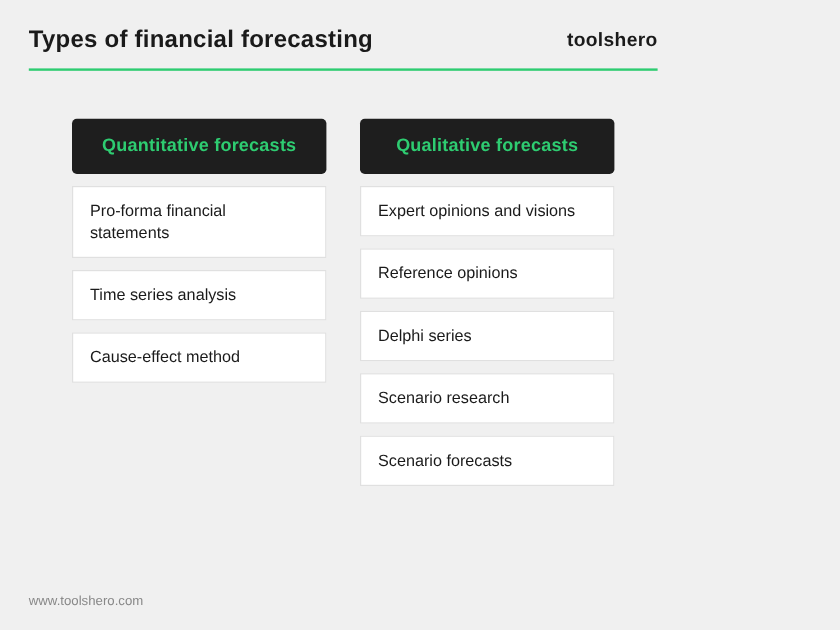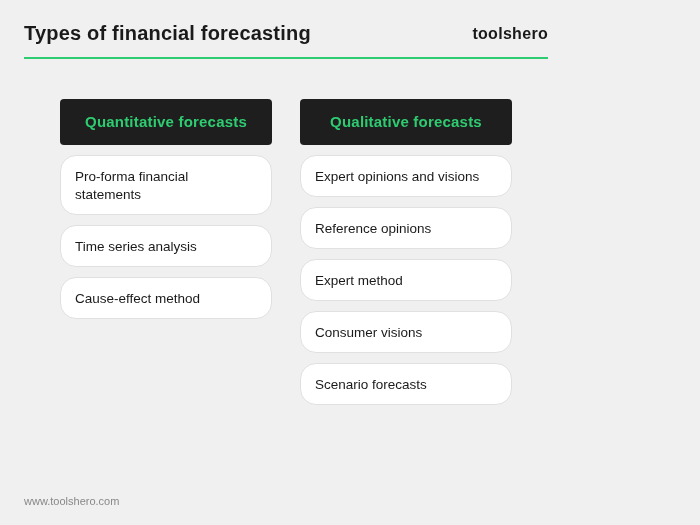--- a/index.html
+++ b/index.html
@@ -68,21 +68,21 @@
       color: #2ecc71;
       font-size: 15px;
       font-weight: 600;
       letter-spacing: 0.2px;
       text-align: right;
     }
 
     .list-item {
       background-color: #ffffff;
       border: 1px solid #e0e0e0;
-      border-radius: 16px;
+      border-radius: 0;
       padding: 11px 14px;
     }
 
     .list-item-label {
       color: #1a1a1a;
       font-size: 13.5px;
       font-weight: 400;
     }
 
     .footer {
@@ -138,24 +138,24 @@
       <div class="column-header">
         <span class="column-header-label">Qualitative forecasts</span>
       </div>
       <div class="list-item">
         <span class="list-item-label">Expert opinions and visions</span>
       </div>
       <div class="list-item">
         <span class="list-item-label">Reference opinions</span>
       </div>
       <div class="list-item">
-        <span class="list-item-label">Expert method</span>
+        <span class="list-item-label">Delphi series</span>
       </div>
       <div class="list-item">
-        <span class="list-item-label">Consumer visions</span>
+        <span class="list-item-label">Scenario research</span>
       </div>
       <div class="list-item">
         <span class="list-item-label">Scenario forecasts</span>
       </div>
     </div>
 
   </div>
 
   <div class="footer">
     <span class="footer-text">www.toolshero.com</span>

